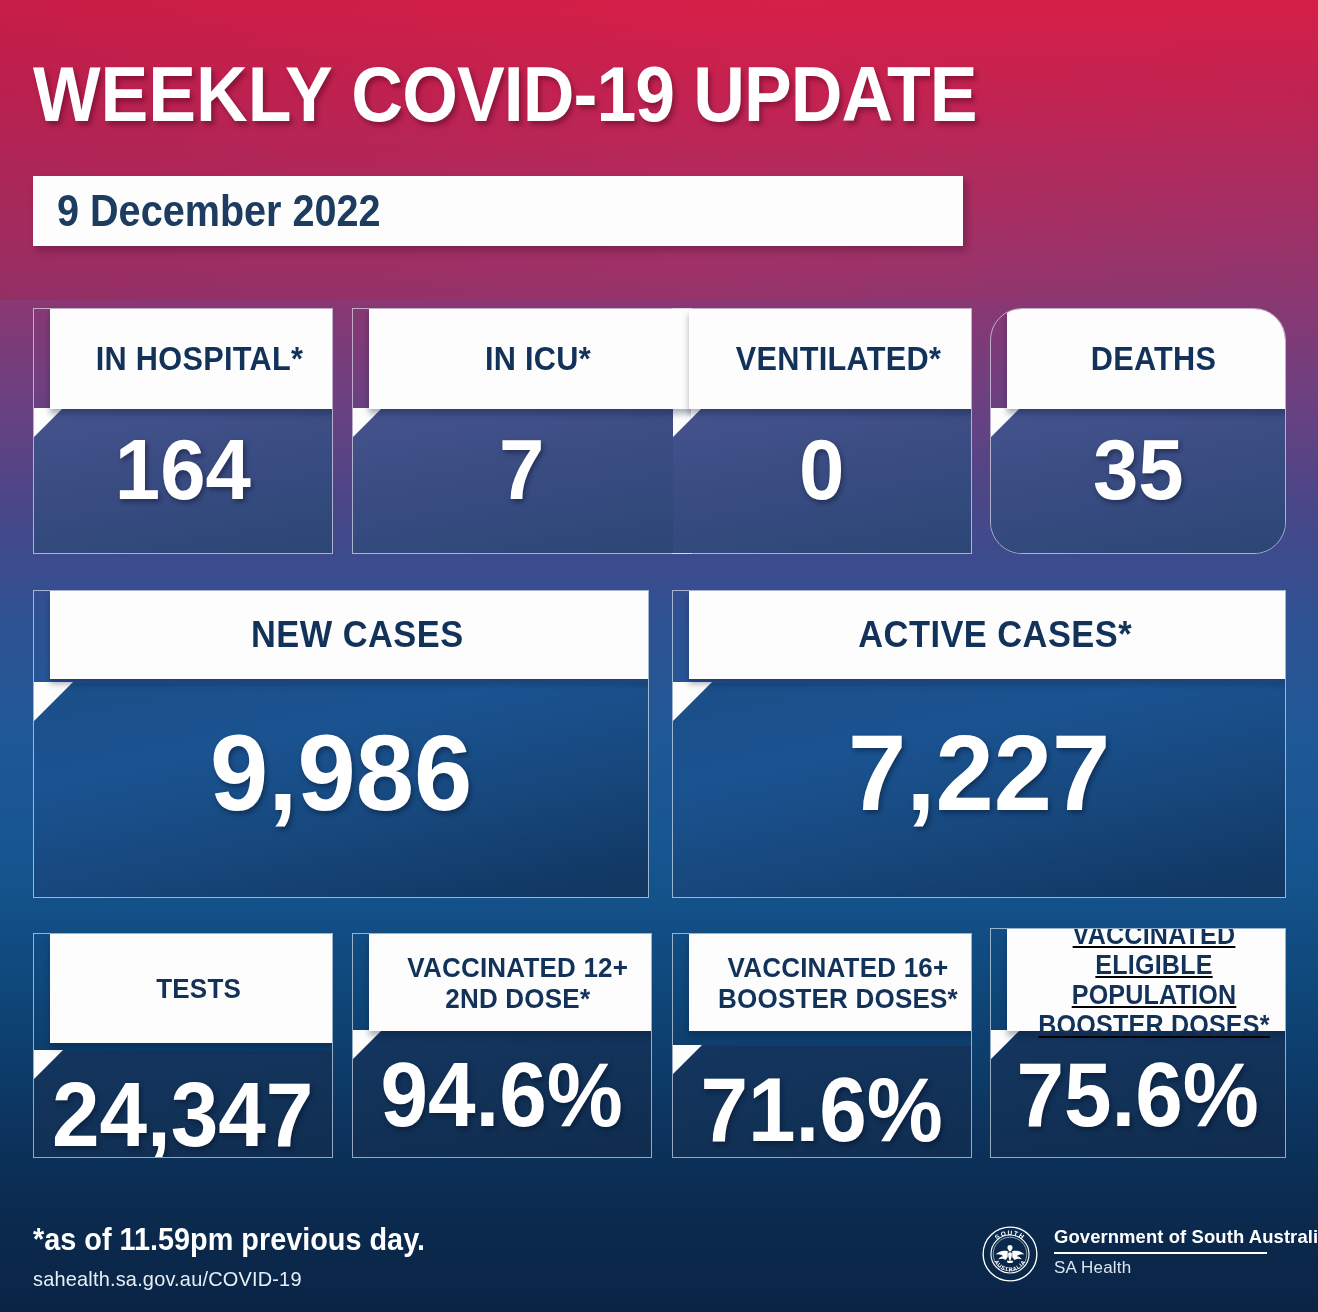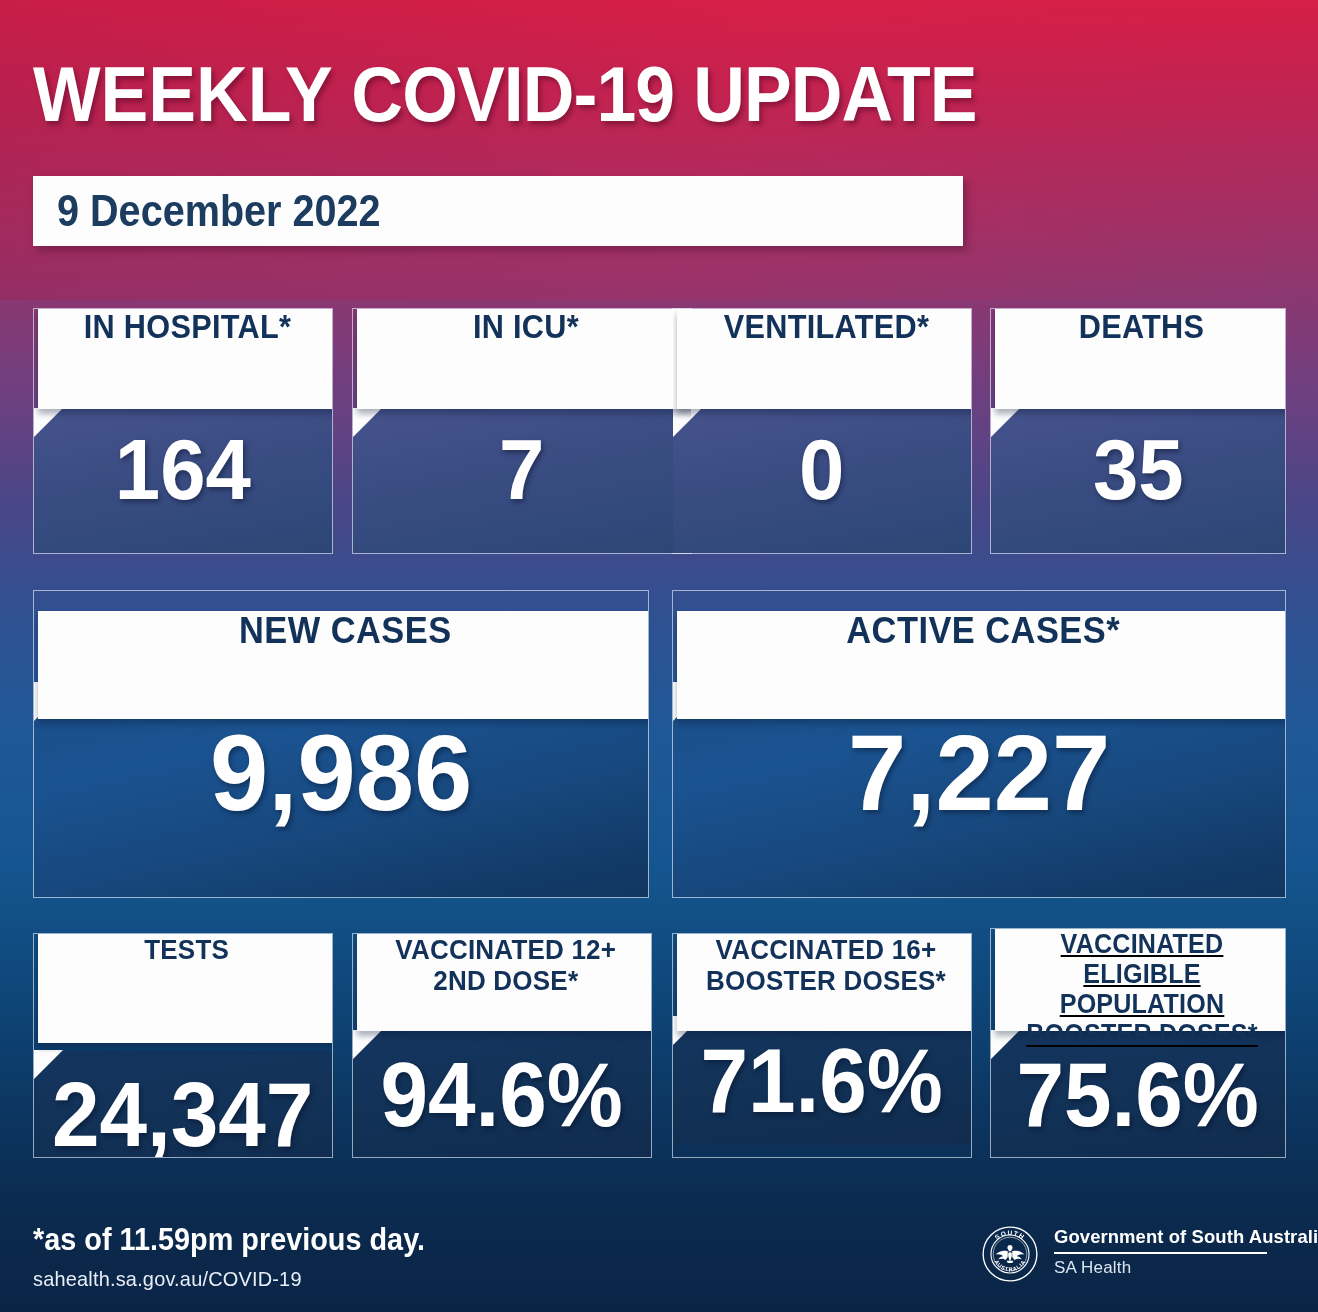--- a/index.html
+++ b/index.html
@@ -70,24 +70,24 @@
     white-space:nowrap;
   }
 
   
   .card {
     position:absolute;
     border:1px solid rgba(235,242,250,.62);
     overflow:hidden;
   }
   .card .head {
-    position:absolute; left:4px; top:0; width:100%;
+    position:absolute; left:16px; top:0; width:100%;
     background:#fdfdfd;
     box-shadow:0 5px 6px rgba(10,25,55,.33);
-    display:flex; align-items:flex-start; justify-content:center;
+    display:flex; align-items:center; justify-content:center;
     text-align:center;
     z-index:3;
   }
   .card .head span {
     display:block;
     color:#12325a;
     font-weight:900;
     transform:scaleX(0.93);
   }
   .card .body {
@@ -120,25 +120,25 @@
     top:100px; height:146px;
     background:linear-gradient(170deg,#46538e 0%,#3c4d84 35%,#334a7d 70%,#2c4674 100%);
     align-items:flex-start;
     justify-content:center;
   }
   .r1 .val { font-size:85px; line-height:85px; padding-top:18px; transform:scaleX(0.96); }
 
   .r1.c1 { left:33px;  width:300px; }
   .r1.c2 { left:352px; width:340px; }
   .r1.c3 { left:672px; width:300px; }
-  .r1.c4 { left:990px; width:296px; }
+  .r1.c4 { left:990px; width:296px;border-radius:32px; }
 
   
   .r2 { top:590px; height:308px; }
-  .r2 .head { height:108px;margin-top:20px; }
+  .r2 .head { height:88px; }
   .r2 .head span { font-size:37px; line-height:40px; letter-spacing:0.5px; }
   .r2 .body {
     top:92px; height:216px;
     background:linear-gradient(168deg,#1b4e87 0%,#1a5391 30%,#17477c 62%,#123a67 88%,#123760 100%);
     align-items:flex-start;
   }
   .r2 .body::after{ width:40px; height:40px; }
   .r2 .val { font-size:108px; line-height:108px; padding-top:36px; transform:scaleX(0.97); }
 
   .r2.c1 { left:33px;  width:616px; }
@@ -156,21 +156,21 @@
   .r3.c1 { left:33px;  top:933px; width:300px; }
   .r3.c1 .head { height:109px; }
   .r3.c1 .body { top:97px; height:128px;margin-top:20px; }
 
   .r3.c2 { left:352px; top:933px; width:300px; }
   .r3.c2 .head { height:97px; }
   .r3.c2 .body { top:97px; height:128px; }
 
   .r3.c3 { left:672px; top:933px; width:300px; }
   .r3.c3 .head { height:97px; }
-  .r3.c3 .body { top:83px; height:128px; }
+  .r3.c3 .body { top:112px; height:128px; }
 
   .r3.c4 { left:990px; top:928px; width:296px; height:230px; }
   .r3.c4 .head { height:102px;text-decoration:underline; }
   .r3.c4 .body { top:102px; height:128px; }
   .r3.c4 .head span { font-size:27px; line-height:30px; }
 
   
   .note {
     position:absolute; left:33px; top:1222px;
     font-size:31px; font-weight:900; color:#ffffff;

